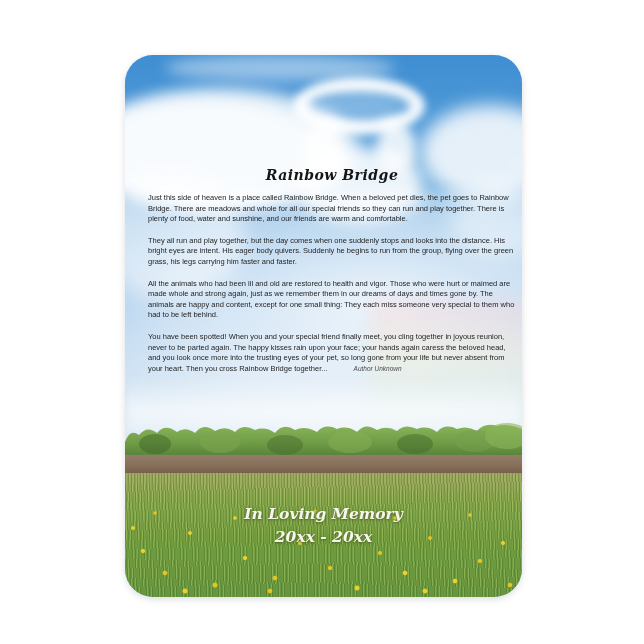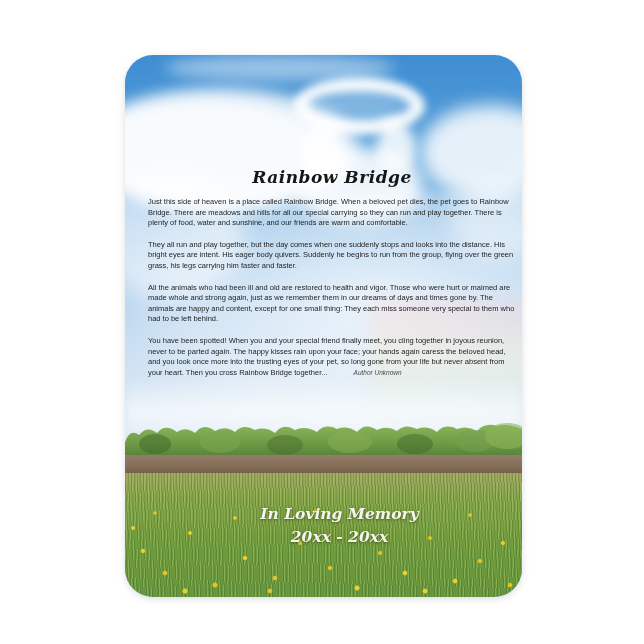--- a/index.html
+++ b/index.html
@@ -128,41 +128,41 @@
   
   .content {
     position:absolute; left:23px; top:112px; width:368px;
     color:#1f1f1f;
   }
   .title {
     text-align:center;
     font-family:"DejaVu Serif","Liberation Serif",serif;
     font-style:italic;
     font-weight:600;
-    font-size:17px;
+    font-size:14px;
     letter-spacing:.5px;
     color:#161616;
     margin-bottom:10px;
   }
   .content p {
     font-size:7.5px;
     line-height:10.6px;
     margin-bottom:11px;
     color:#242424;
   }
   .attr {
     font-style:italic;
     font-size:6.5px;
     color:#4a4a4a;
     margin-left:26px;
   }
 
   
   .memorial {
-    position:absolute; left:16px; top:448px; width:397px;
+    position:absolute; left:0; top:448px; width:397px;
     text-align:center;
     font-family:"DejaVu Serif","Liberation Serif",serif;
     font-style:italic;
     font-weight:bold;
     color:#f8f6ec;
     text-shadow:0 1px 2px rgba(55,75,25,.6), 0 0 5px rgba(70,95,35,.35);
   }
   .memorial .mline { font-size:15.5px; line-height:22.5px; }
 </style>
 </head>
@@ -201,21 +201,21 @@
     <ellipse cx="290" cy="26" rx="18" ry="10" fill="rgba(65,100,42,.45)"></ellipse>
     <ellipse cx="350" cy="23" rx="20" ry="11" fill="rgba(120,160,78,.5)"></ellipse>
     <ellipse cx="382" cy="18" rx="22" ry="13" fill="rgba(140,180,90,.6)"></ellipse>
   </svg>
 
   <div class="field-strip"></div>
   <div class="meadow"></div>
 
   <div class="content">
     <div class="title">Rainbow Bridge</div>
-    <p>Just this side of heaven is a place called Rainbow Bridge. When a beloved pet dies, the pet goes to Rainbow Bridge.  There are meadows and hills for all our special carrying so they can run and play together.  There is plenty of food, water and sunshine, and our friends are warm and comfortable.</p>
+    <p>Just this side of heaven is a place called Rainbow Bridge. When a beloved pet dies, the pet goes to Rainbow Bridge.  There are meadows and whole for all our special friends so they can run and play together.  There is plenty of food, water and sunshine, and our friends are warm and comfortable.</p>
     <p>They all run and play together, but the day comes when one suddenly stops and looks into the distance.  His bright eyes are intent.  His eager body quivers.  Suddenly he begins to run from the group, flying over the green grass, his legs carrying him faster and faster.</p>
     <p>All the animals who had been ill and old are restored to health and vigor.  Those who were hurt or maimed are made whole and strong again, just as we remember them in our dreams of days and times gone by.   The animals are happy and content, except for one small thing:  They each miss someone very special to them who had to be left behind.</p>
     <p><span>You have been spotted!  When you and your special friend finally meet, you cling together in joyous reunion, never to be parted again.  The happy kisses rain upon your face; your hands again caress the beloved head, and you look once more into the trusting eyes of your pet, so long gone from your life but never absent from your heart.  Then you cross Rainbow Bridge together...</span><span class="attr">Author Unknown</span></p>
   </div>
 
   <div class="memorial">
     <div class="mline">In Loving Memory</div>
     <div class="mline">20xx - 20xx</div>
   </div>
 

